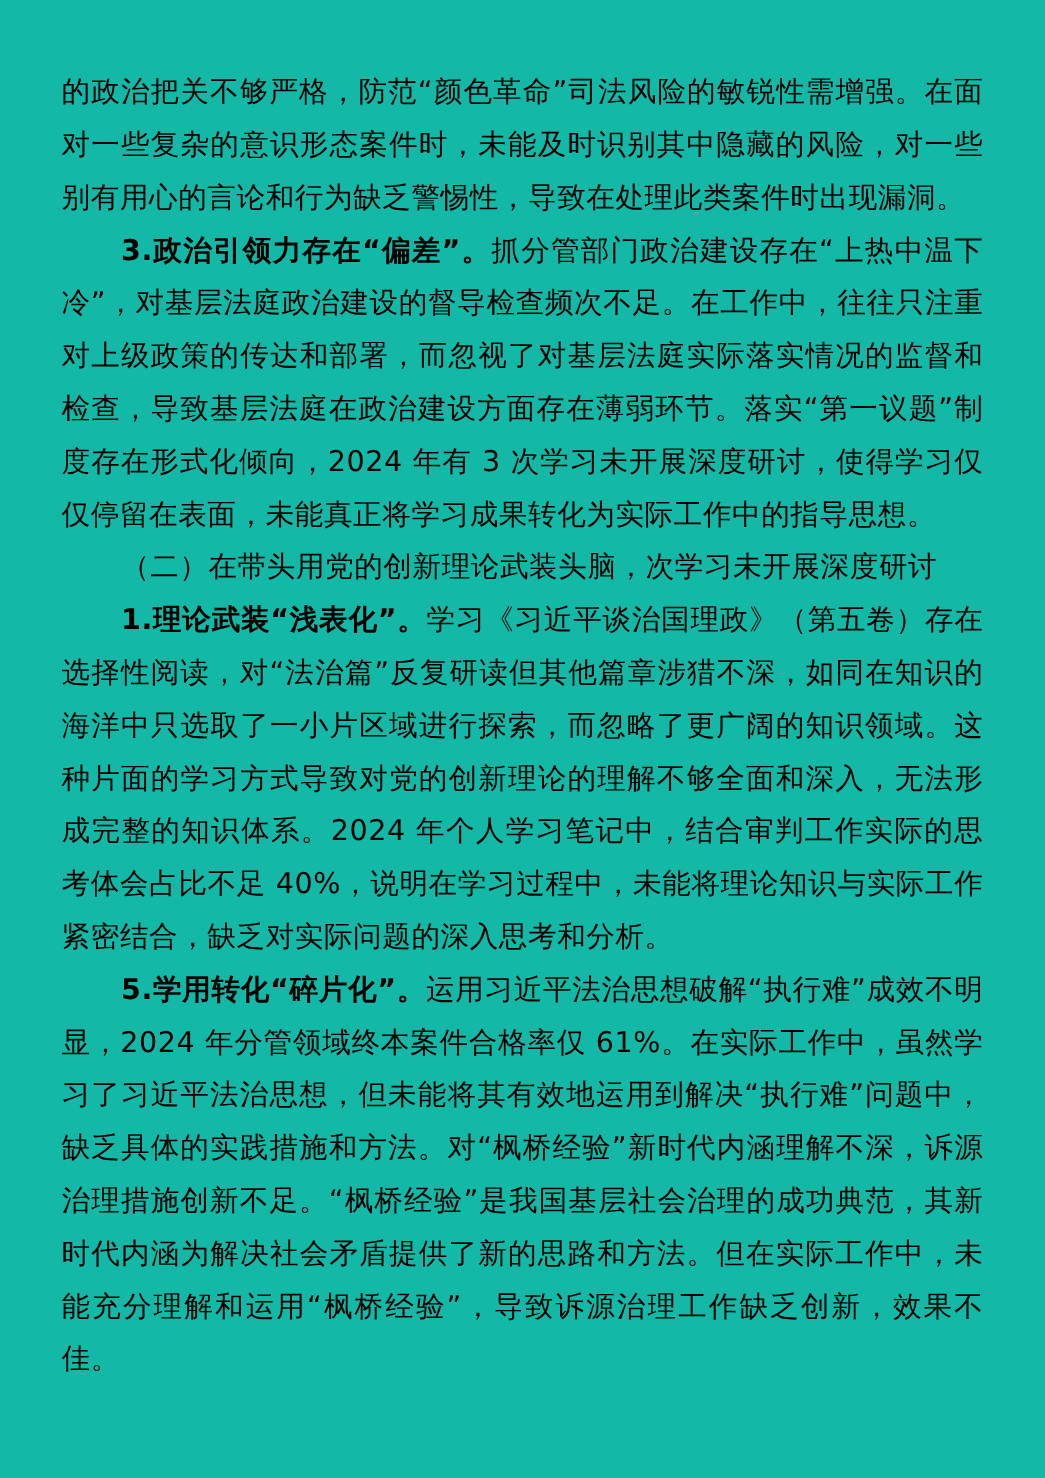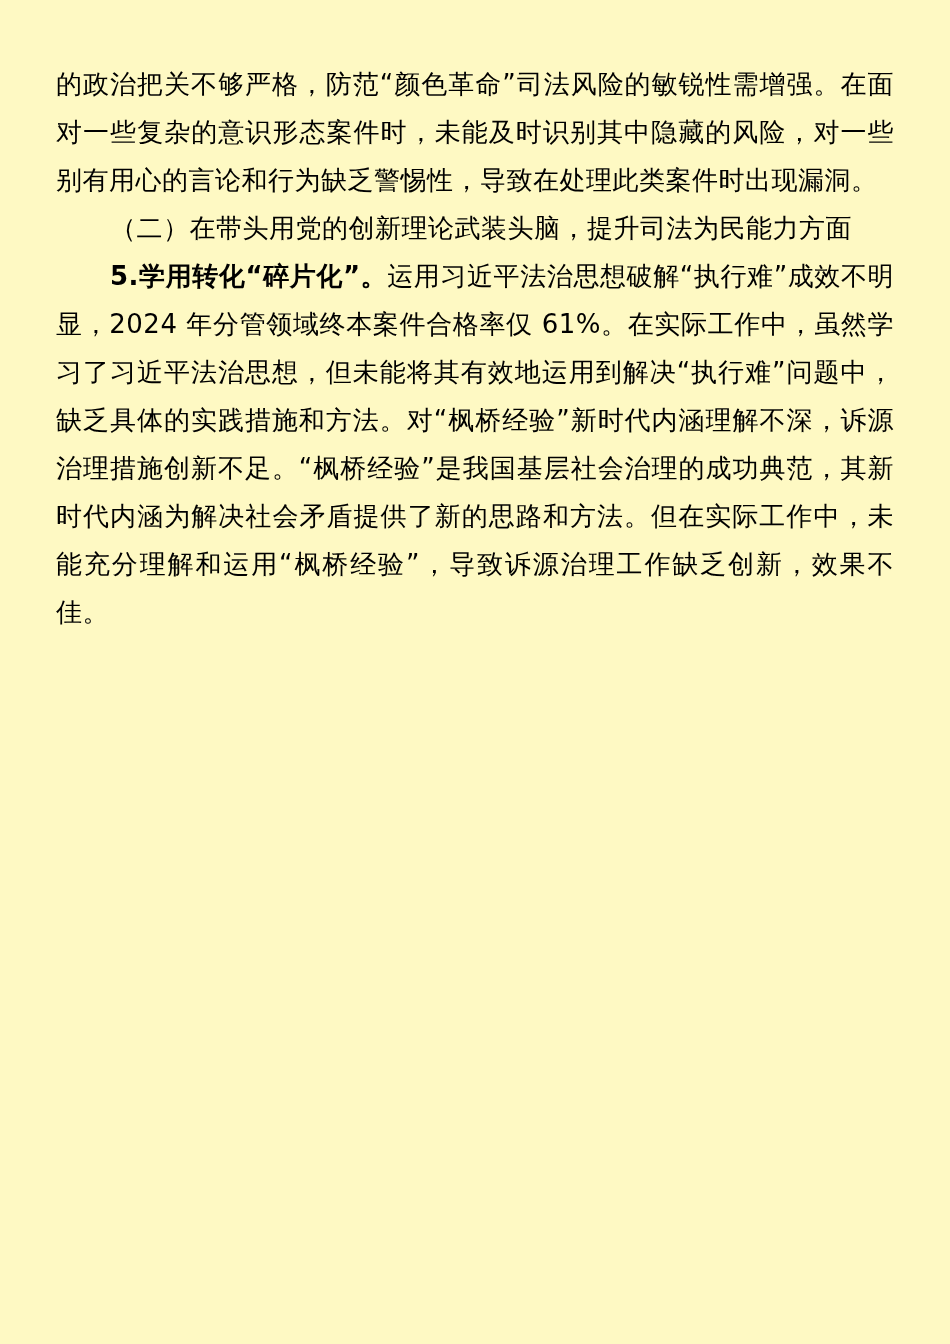--- a/index.html
+++ b/index.html
@@ -34,20 +34,22 @@
   }
   p.para.indent {
     text-indent: 54px;
   }
   .run { font-weight: normal; }
   .run.bold { font-weight: bold; }
 </style>
 </head>
 <body>
 
-<main class="page" style="background: #fef9c3; color: rgb(0, 0, 0);">
+<main class="page" style="background: #14b8a6; color: rgb(0, 0, 0);">
   <section class="doc-body">
 
   <p class="para"><span class="run">的政治把关不够严格，防范“颜色革命”司法风险的敏锐性需增强。在面对一些复杂的意识形态案件时，未能及时识别其中隐藏的风险，对一些别有用心的言论和行为缺乏警惕性，导致在处理此类案件时出现漏洞。</span></p>
-      <p class="para indent"><span class="run">（二）在带头用党的创新理论武装头脑，提升司法为民能力方面</span></p>
+      <p class="para indent"><span class="run bold">3.政治引领力存在“偏差”。</span><span class="run">抓分管部门政治建设存在“上热中温下冷”，对基层法庭政治建设的督导检查频次不足。在工作中，往往只注重对上级政策的传达和部署，而忽视了对基层法庭实际落实情况的监督和检查，导致基层法庭在政治建设方面存在薄弱环节。落实“第一议题”制度存在形式化倾向，2024 年有 3 次学习未开展深度研讨，使得学习仅仅停留在表面，未能真正将学习成果转化为实际工作中的指导思想。</span></p>
+      <p class="para indent"><span class="run">（二）在带头用党的创新理论武装头脑，次学习未开展深度研讨</span></p>
+      <p class="para indent"><span class="run bold">1.理论武装“浅表化”。</span><span class="run">学习《习近平谈治国理政》（第五卷）存在选择性阅读，对“法治篇”反复研读但其他篇章涉猎不深，如同在知识的海洋中只选取了一小片区域进行探索，而忽略了更广阔的知识领域。这种片面的学习方式导致对党的创新理论的理解不够全面和深入，无法形成完整的知识体系。2024 年个人学习笔记中，结合审判工作实际的思考体会占比不足 40%，说明在学习过程中，未能将理论知识与实际工作紧密结合，缺乏对实际问题的深入思考和分析。</span></p>
       <p class="para indent"><span class="run bold">5.学用转化“碎片化”。</span><span class="run">运用习近平法治思想破解“执行难”成效不明显，2024 年分管领域终本案件合格率仅 61%。在实际工作中，虽然学习了习近平法治思想，但未能将其有效地运用到解决“执行难”问题中，缺乏具体的实践措施和方法。对“枫桥经验”新时代内涵理解不深，诉源治理措施创新不足。“枫桥经验”是我国基层社会治理的成功典范，其新时代内涵为解决社会矛盾提供了新的思路和方法。但在实际工作中，未能充分理解和运用“枫桥经验”，导致诉源治理工作缺乏创新，效果不佳。</span></p>
     </section>
 </main>
 
 </body></html>

